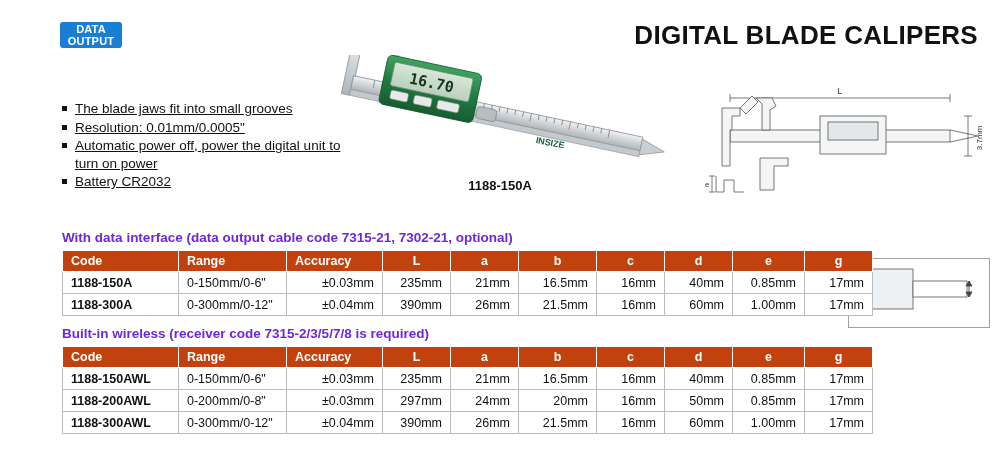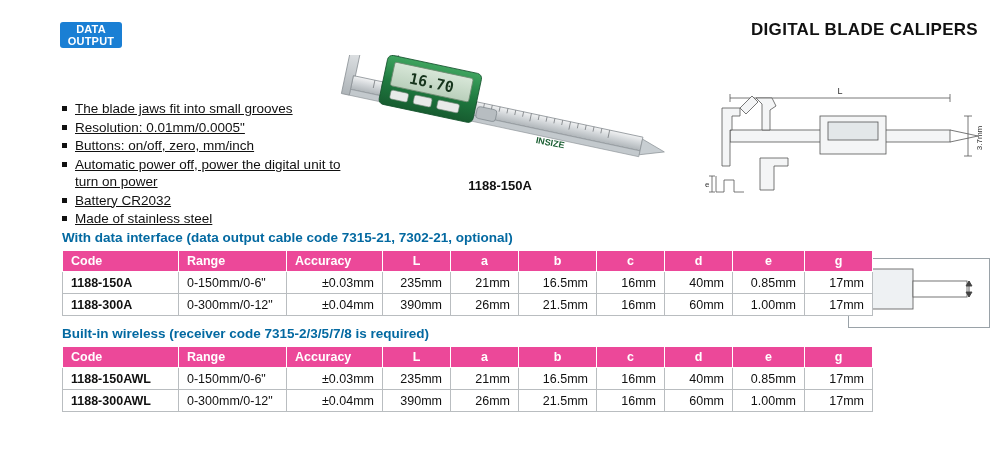--- a/index.html
+++ b/index.html
@@ -25,21 +25,21 @@
     border-radius: 3px;
     display: flex; flex-direction: column;
     align-items: center; justify-content: center;
     font-size: 11px; font-weight: bold;
     line-height: 12px;
     letter-spacing: .2px;
   }
   .title {
     position: absolute;
     right: 22px; top: 20px;
-    font-size: 17px;
+    font-size: 26px;
     font-weight: bold;
     letter-spacing: .3px;
     color: #111;
   }
 
   
   .features {
     position: absolute;
     left: 62px; top: 100px;
     width: 300px;
@@ -93,35 +93,35 @@
     left: 848px; top: 258px;
     width: 142px; height: 70px;
     border: 1px solid #9aa2a8;
     background: #fff;
   }
 
   
   .tbl-title {
     font-size: 13.5px;
     font-weight: bold;
-    color: #0369a1;
+    color: #6d28d9;
   }
   #title1 { position: absolute; left: 62px; top: 230px; }
   #title2 { position: absolute; left: 62px; top: 326px; }
 
   table {
     position: absolute;
     border-collapse: collapse;
     font-size: 12.5px;
   }
   #table1 { left: 62px; top: 250px; }
   #table2 { left: 62px; top: 346px; }
 
   thead th {
-    background: #ec4899;
+    background: #c2410c;
     color: #ffffff;
     font-weight: bold;
     text-align: left;
     padding: 3px 8px;
     height: 20px;
     border: 1px solid #ffffff;
     font-size: 12.5px;
   }
   thead th.c { text-align: center; }
   tbody td {
@@ -165,39 +165,27 @@
   <div class="row">
     <span class="bullet">
         <i></i>
       </span>
     <span class="txt">Resolution: 0.01mm/0.0005"</span>
   </div>
   <div class="row">
     <span class="bullet">
         <i></i>
       </span>
-    <span class="txt">Buttons: on/off, zero, mm/inch</span>
-  </div>
-  <div class="row">
-    <span class="bullet">
-        <i></i>
-      </span>
     <span class="txt">Automatic power off, power the digital unit to turn on power</span>
   </div>
   <div class="row">
     <span class="bullet">
         <i></i>
       </span>
     <span class="txt">Battery CR2032</span>
-  </div>
-  <div class="row">
-    <span class="bullet">
-        <i></i>
-      </span>
-    <span class="txt">Made of stainless steel</span>
   </div>
 </div>
 
 <div class="photo">
   <svg width="340" height="125" viewBox="0 0 340 125" xmlns="http://www.w3.org/2000/svg">
     <defs>
       <linearGradient id="steel" x1="0" y1="0" x2="0" y2="1">
         <stop offset="0%" stop-color="#f2f3f4"></stop>
         <stop offset="45%" stop-color="#d2d6d9"></stop>
         <stop offset="100%" stop-color="#aeb4b8"></stop>
@@ -395,20 +383,32 @@
       <td class="c">±0.03mm</td>
       <td class="c">235mm</td>
       <td class="c">21mm</td>
       <td class="c">16.5mm</td>
       <td class="c">16mm</td>
       <td class="c">40mm</td>
       <td class="c">0.85mm</td>
       <td class="c">17mm</td>
     </tr>
     <tr>
+      <td class="code">1188-200AWL</td>
+      <td>0-200mm/0-8"</td>
+      <td class="c">±0.03mm</td>
+      <td class="c">297mm</td>
+      <td class="c">24mm</td>
+      <td class="c">20mm</td>
+      <td class="c">16mm</td>
+      <td class="c">50mm</td>
+      <td class="c">0.85mm</td>
+      <td class="c">17mm</td>
+    </tr>
+    <tr>
       <td class="code">1188-300AWL</td>
       <td>0-300mm/0-12"</td>
       <td class="c">±0.04mm</td>
       <td class="c">390mm</td>
       <td class="c">26mm</td>
       <td class="c">21.5mm</td>
       <td class="c">16mm</td>
       <td class="c">60mm</td>
       <td class="c">1.00mm</td>
       <td class="c">17mm</td>

